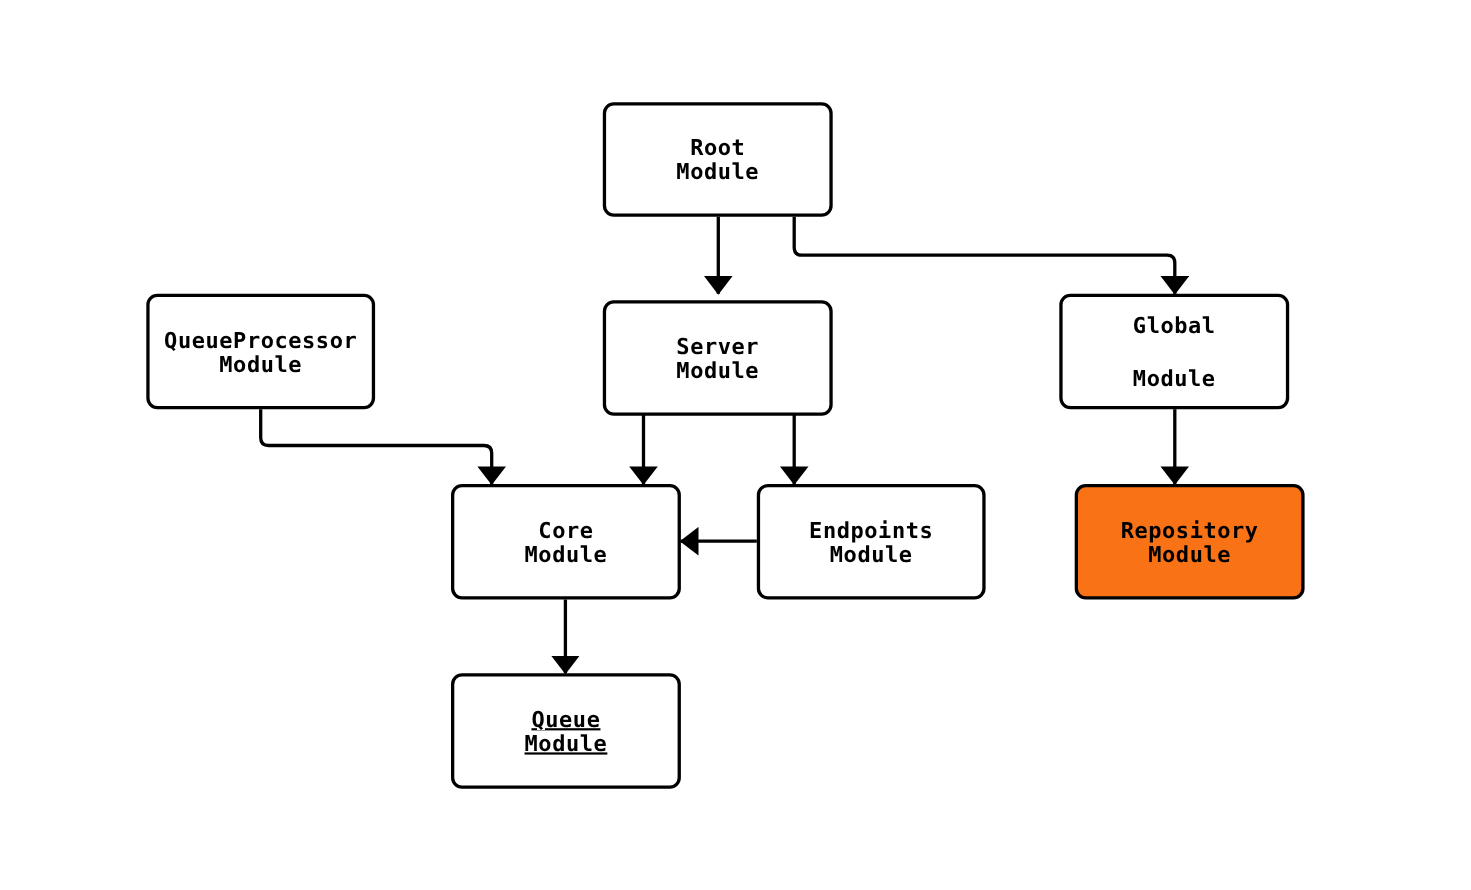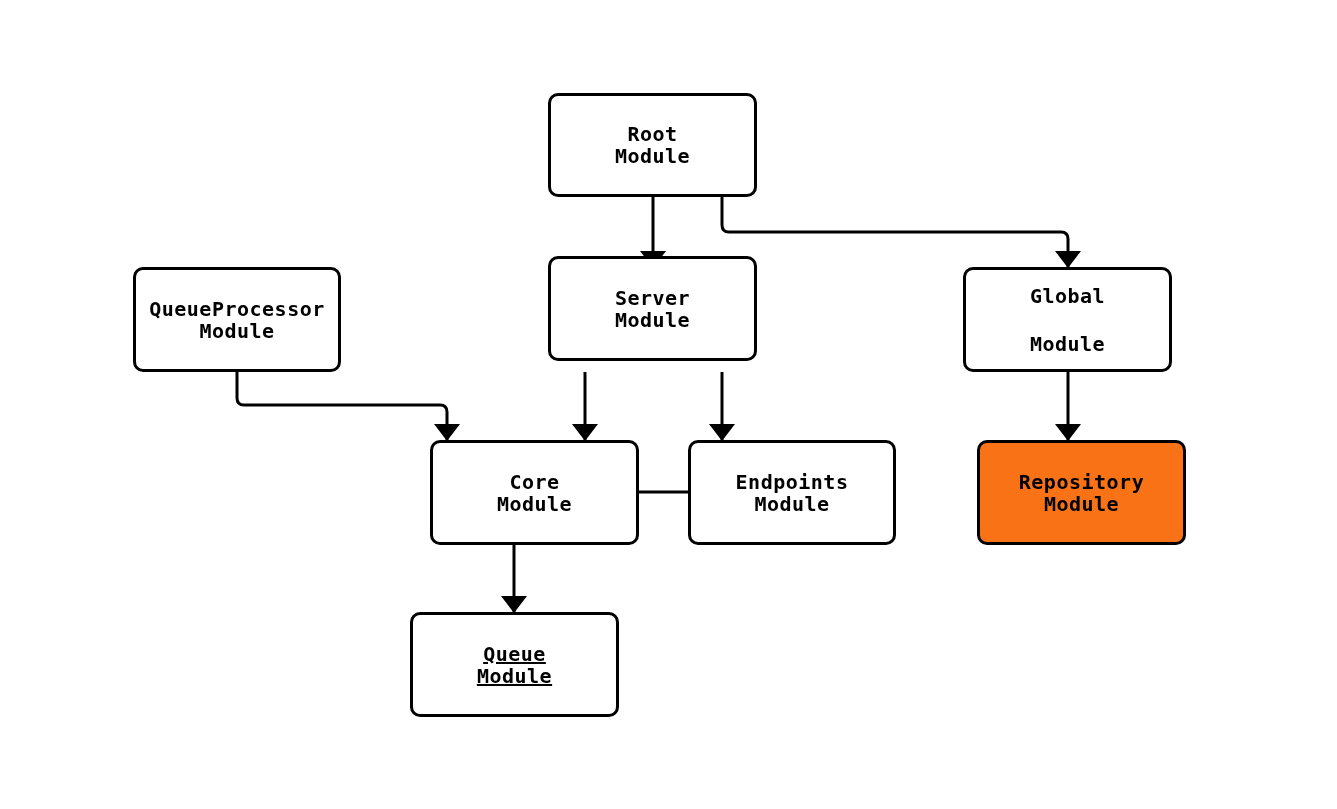--- a/index.html
+++ b/index.html
@@ -68,29 +68,29 @@
   </svg>
   <div id="node-layer">
       <div class="node" style="left: 548px; top: 93px; width: 209px; height: 104px; background: rgb(255, 255, 255); border-color: rgb(0, 0, 0); color: rgb(0, 0, 0);">
         <div class="node-label-line">Root</div>
         <div class="node-label-line">Module</div>
       </div>
       <div class="node" style="left: 133px; top: 267px; width: 208px; height: 105px; background: rgb(255, 255, 255); border-color: rgb(0, 0, 0); color: rgb(0, 0, 0);">
         <div class="node-label-line">QueueProcessor</div>
         <div class="node-label-line">Module</div>
       </div>
-      <div class="node" style="left: 548px; top: 256px; width: 209px; height: 105px; background: rgb(255, 255, 255); border-color: rgb(0, 0, 0); color: rgb(0, 0, 0);">
+      <div class="node" style="left: 548px; top: 273px; width: 209px; height: 105px; background: rgb(255, 255, 255); border-color: rgb(0, 0, 0); color: rgb(0, 0, 0);">
         <div class="node-label-line">Server</div>
         <div class="node-label-line">Module</div>
       </div>
       <div class="node" style="left: 963px; top: 267px; width: 209px; height: 105px; background: rgb(255, 255, 255); border-color: rgb(0, 0, 0); color: rgb(0, 0, 0); gap: 26px;">
         <div class="node-label-line">Global</div>
         <div class="node-label-line">Module</div>
       </div>
-      <div class="node" style="left: 410px; top: 440px; width: 209px; height: 105px; background: rgb(255, 255, 255); border-color: rgb(0, 0, 0); color: rgb(0, 0, 0); margin-left: 20px;">
+      <div class="node" style="left: 410px; top: 440px; width: 209px; height: 105px; background: rgb(255, 255, 255); border-color: rgb(0, 0, 0); color: rgb(0, 0, 0);">
         <div class="node-label-line">Core</div>
         <div class="node-label-line">Module</div>
       </div>
       <div class="node" style="left: 688px; top: 440px; width: 208px; height: 105px; background: rgb(255, 255, 255); border-color: rgb(0, 0, 0); color: rgb(0, 0, 0);">
         <div class="node-label-line">Endpoints</div>
         <div class="node-label-line">Module</div>
       </div>
       <div class="node" style="left: 963px; top: 440px; width: 209px; height: 105px; background: #f97316; border-color: rgb(0, 0, 0); color: rgb(0, 0, 0); margin-left: 14px;">
         <div class="node-label-line">Repository</div>
         <div class="node-label-line">Module</div>

